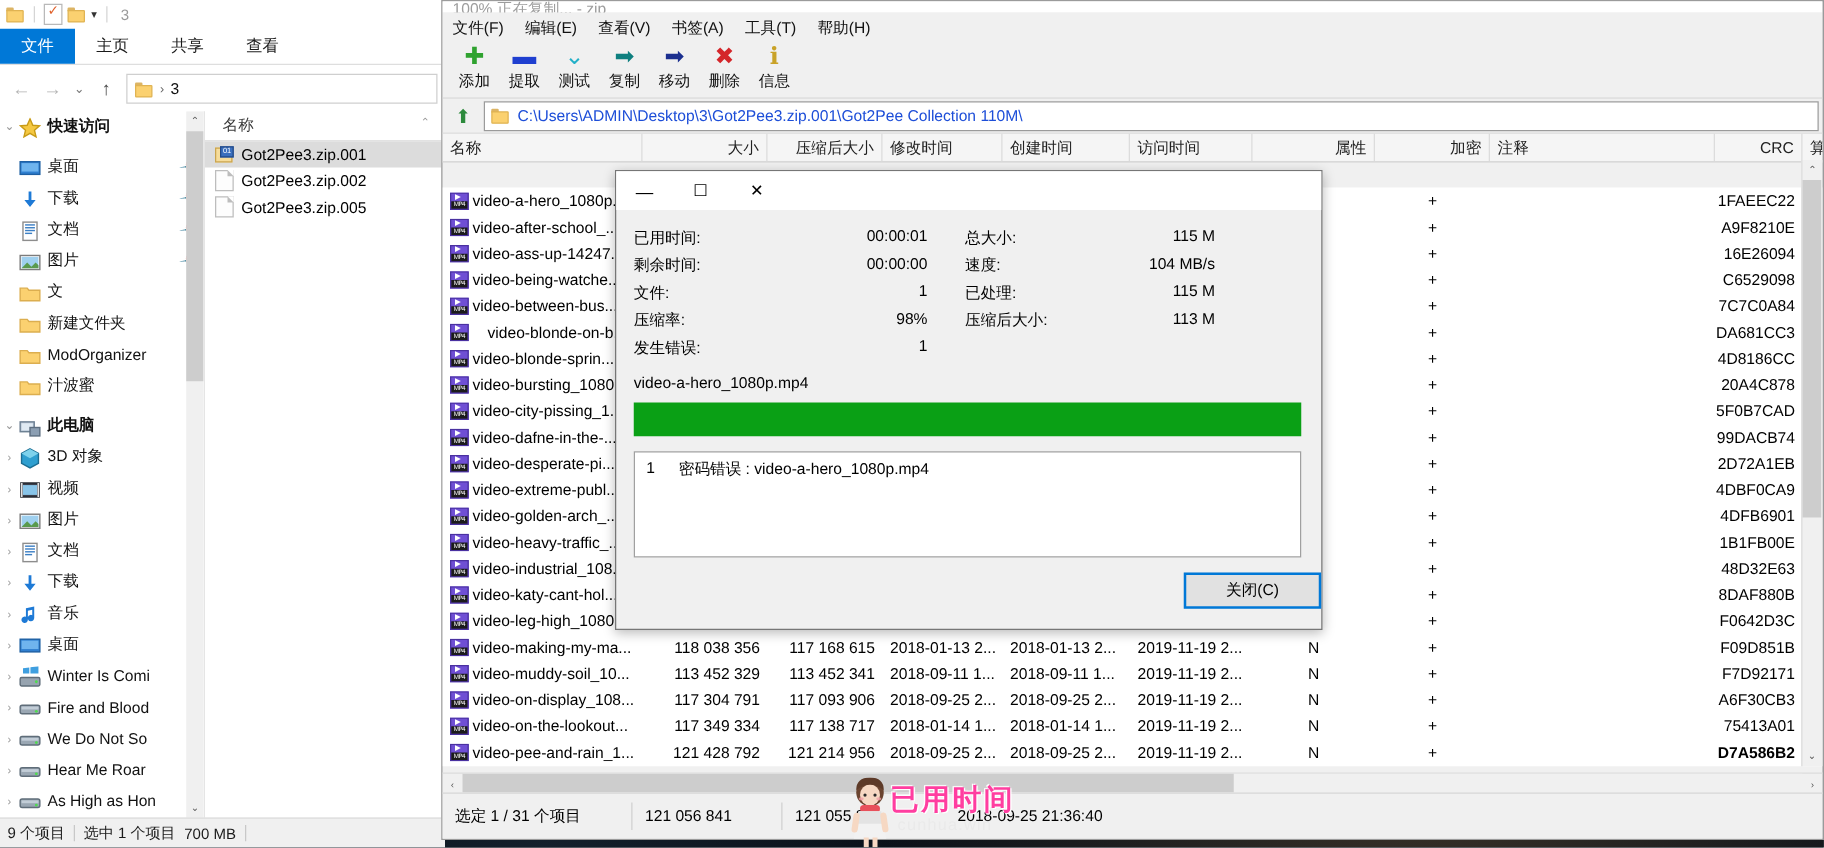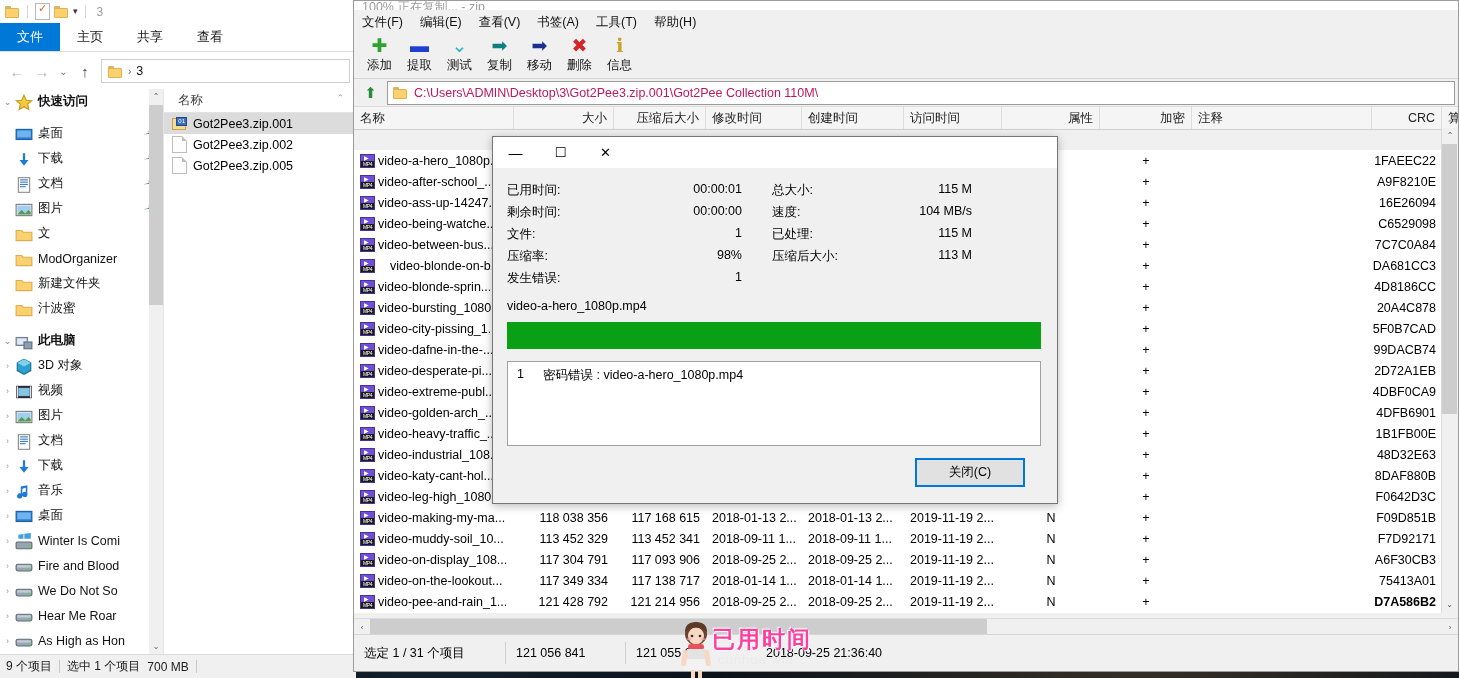--- a/index.html
+++ b/index.html
@@ -75,21 +75,21 @@
   .sz-title{height:9px;background:#fff;display:flex;align-items:flex-end;padding-left:8px;overflow:hidden;}
   .sz-title span{font-size:12.5px;color:#9d9d9d;line-height:11px;position:relative;top:3px;}
   .sz-menu{height:24px;background:#f0f0f0;display:flex;align-items:center;padding-left:8px;gap:17px;font-size:12.5px;color:#111;}
   .sz-toolbar{height:44px;background:#f0f0f0;display:flex;align-items:flex-start;padding-left:10px;gap:9px;border-bottom:1px solid #d6d6d6;}
   .tbtn{width:31px;display:flex;flex-direction:column;align-items:center;gap:1px;}
   .tbtn .glyph{height:22px;display:flex;align-items:center;justify-content:center;font-size:19px;line-height:1;}
   .tbtn .lbl{font-size:12.5px;color:#111;}
 
   .sz-addr{height:27px;display:flex;align-items:center;padding:0 3px;gap:3px;background:#f0f0f0;}
   .sz-upbtn{width:25px;height:23px;background:#f0f0f0;border:1px solid transparent;display:flex;align-items:center;justify-content:center;font-size:15px;color:#2c8a3c;}
-  .sz-pathbox{flex:1;height:22px;background:#fff;border:1px solid #9b9b9b;display:flex;align-items:center;gap:6px;padding:0 5px;font-size:12.5px;color:#be185d;}
+  .sz-pathbox{flex:1;height:22px;background:#fff;border:1px solid #9b9b9b;display:flex;align-items:center;gap:6px;padding:0 5px;font-size:12.5px;color:#1d4ed8;}
 
   .sz-cols{height:22px;background:#f5f5f5;display:flex;border-top:1px solid #dcdcdc;border-bottom:1px solid #cfcfcf;font-size:12.5px;color:#222;}
   .sz-col{display:flex;align-items:center;border-right:1px solid #dcdcdc;padding:0 6px;box-sizing:border-box;white-space:nowrap;overflow:hidden;}
   .sz-col.r{justify-content:flex-end;}
 
   .sz-rows{position:absolute;left:0;right:0;top:149px;bottom:58px;background:#fff;overflow:hidden;}
   .szrow{height:21px;display:flex;align-items:center;font-size:12.5px;color:#000;white-space:nowrap;}
   .szrow .c{box-sizing:border-box;padding:0 6px;overflow:hidden;display:flex;align-items:center;}
   .szrow .c.r{justify-content:flex-end;}
   .szrow .c.ctr{justify-content:center;}
@@ -116,21 +116,21 @@
   .wbtn{width:45px;height:30px;display:flex;align-items:center;justify-content:center;font-size:13px;color:#000;}
   .wbtn.min{font-size:14px;}
   .dlg-grid{padding:14px 16px 0 14px;display:grid;grid-template-columns:105px 130px 30px 95px 105px;row-gap:5px;font-size:12.5px;color:#000;}
   .dlg-grid .lbl{white-space:nowrap;}
   .dlg-grid .val{text-align:right;}
   .dlg-fname{padding:12px 16px 0 14px;font-size:12.5px;}
   .dlg-bar{margin:9px 16px 0 14px;height:27px;background:#0aa015;border:0px;}
   .dlg-errbox{margin:12px 16px 0 14px;height:85px;background:#fff;border:1px solid #a0a0a0;box-sizing:border-box;font-size:12.5px;padding:5px 0 0 0;}
   .errline{display:flex;gap:0;padding-left:9px;}
   .errline .n{width:26px;}
-  .dlg-foot{position:absolute;right:32px;bottom:16px;}
+  .dlg-foot{position:absolute;right:0;bottom:16px;}
   .closebtn{min-width:110px;height:29px;background:#e1e1e1;border:2px solid #0078d7;font-size:12.5px;color:#000;display:flex;align-items:center;justify-content:center;box-sizing:border-box;}
 
   
   .wm{position:absolute;left:640px;top:620px;width:220px;height:58px;pointer-events:none;}
   .wm .girl{position:absolute;left:36px;top:2px;width:40px;height:56px;}
   .wm .txt{position:absolute;left:72px;top:4px;font-size:23px;font-weight:bold;color:#ff3ea0;letter-spacing:2px;
     text-shadow:0 0 2px #fff,1px 1px 0 #fff,-1px -1px 0 #fff;}
   .wm .sub{position:absolute;left:78px;top:32px;font-size:13px;color:#e8e8e8;opacity:.75;letter-spacing:1px;}
 </style>
 </head>
@@ -225,28 +225,28 @@
               <span class="nav-ico"><svg viewBox="0 0 16 16">
                   <path d="M1 4h5l1.2 1.5H15V13H1z" fill="#fbd170" stroke="#dcae4f"></path>
                 </svg></span>
               <span>文</span>
             </div>
             <div class="navrow">
               <span class="chev"></span>
               <span class="nav-ico"><svg viewBox="0 0 16 16">
                   <path d="M1 4h5l1.2 1.5H15V13H1z" fill="#fbd170" stroke="#dcae4f"></path>
                 </svg></span>
+              <span>新建文件夹</span>
+            </div>
+            <div class="navrow">
+              <span class="chev"></span>
+              <span class="nav-ico"><svg viewBox="0 0 16 16">
+                  <path d="M1 4h5l1.2 1.5H15V13H1z" fill="#fbd170" stroke="#dcae4f"></path>
+                </svg></span>
               <span>ModOrganizer</span>
-            </div>
-            <div class="navrow">
-              <span class="chev"></span>
-              <span class="nav-ico"><svg viewBox="0 0 16 16">
-                  <path d="M1 4h5l1.2 1.5H15V13H1z" fill="#fbd170" stroke="#dcae4f"></path>
-                </svg></span>
-              <span>新建文件夹</span>
             </div>
             <div class="navrow">
               <span class="chev"></span>
               <span class="nav-ico"><svg viewBox="0 0 16 16">
                   <path d="M1 4h5l1.2 1.5H15V13H1z" fill="#fbd170" stroke="#dcae4f"></path>
                 </svg></span>
               <span>汁波蜜</span>
             </div>
             <div class="sep-row"></div>
             <div class="navrow head">

